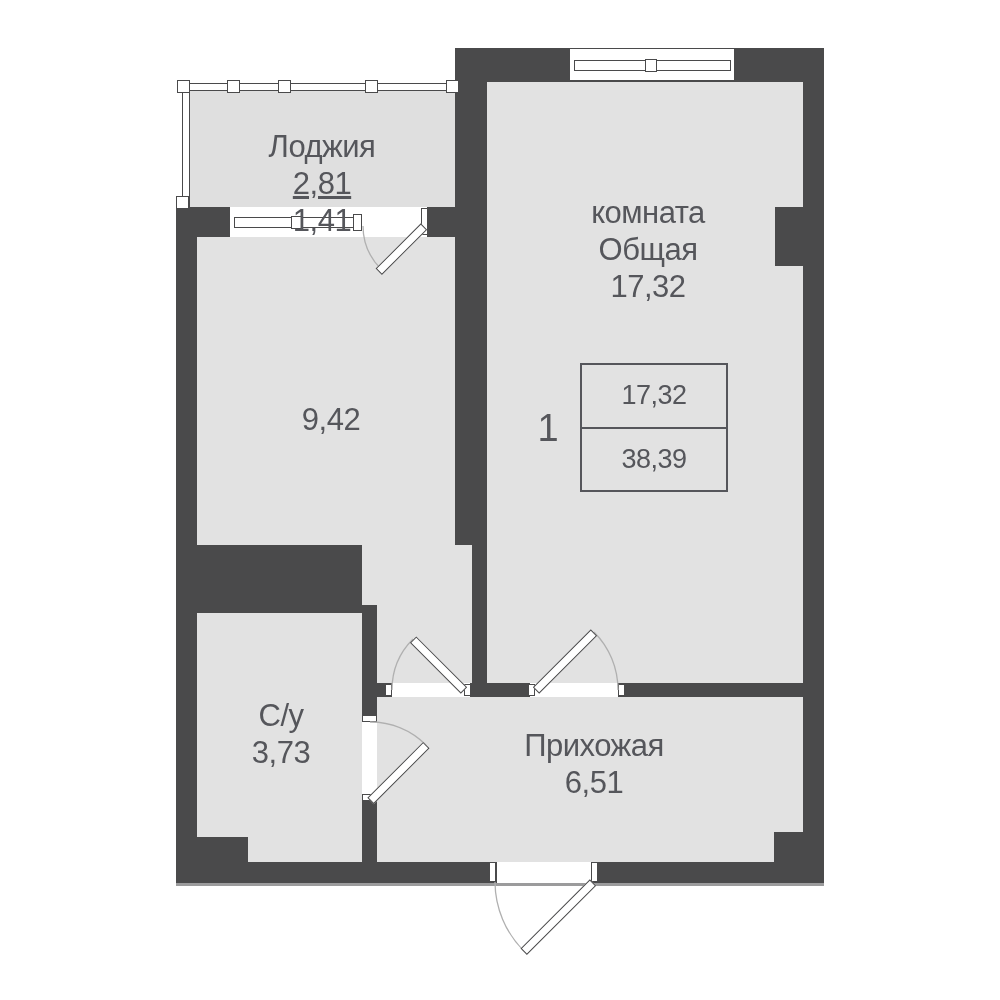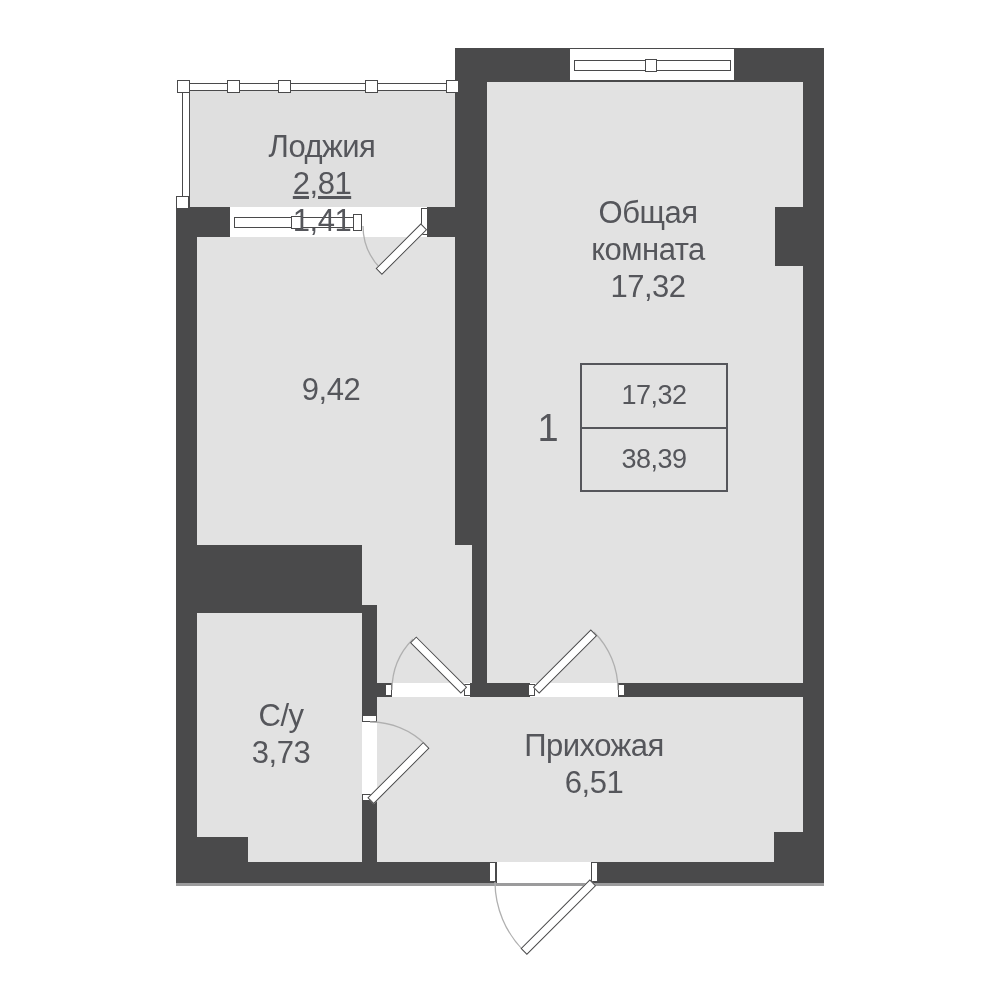--- a/index.html
+++ b/index.html
@@ -93,26 +93,26 @@
   <div class="leaf" style="left:536px;top:685.5px;width:82px;height:9px;transform-origin:0% 50%;transform:rotate(-45deg);"></div>
   <div class="leaf" style="left:365.5px;top:722px;width:9px;height:79px;transform-origin:50% 100%;transform:rotate(45deg);"></div>
   <div class="leaf" style="left:495px;top:877.5px;width:98px;height:9px;transform-origin:100% 50%;transform:rotate(-45deg);"></div>
 
   <div class="label" style="left:232px;top:83px;width:180px;margin-top:45px;">
     <div style="position:static;">Лоджия</div>
     <div style="position:static;text-decoration:underline;">2,81</div>
     <div style="position:static;">1,41</div>
   </div>
   <div class="label" style="left:548px;top:194px;width:200px;">
+    <div style="position:static;">комната</div>
     <div style="position:static;">Общая</div>
-    <div style="position:static;">комната</div>
     <div style="position:static;">17,32</div>
   </div>
   <div class="label" style="left:241px;top:371px;width:180px;">
-    <div style="position:static;">9,42</div>
+    <div style="position:static;margin-top:30px;">9,42</div>
   </div>
   <div class="label" style="left:201px;top:697px;width:160px;">
     <div style="position:static;">С/у</div>
     <div style="position:static;">3,73</div>
   </div>
   <div class="label" style="left:494px;top:727px;width:200px;">
     <div style="position:static;">Прихожая</div>
     <div style="position:static;">6,51</div>
   </div>
 

